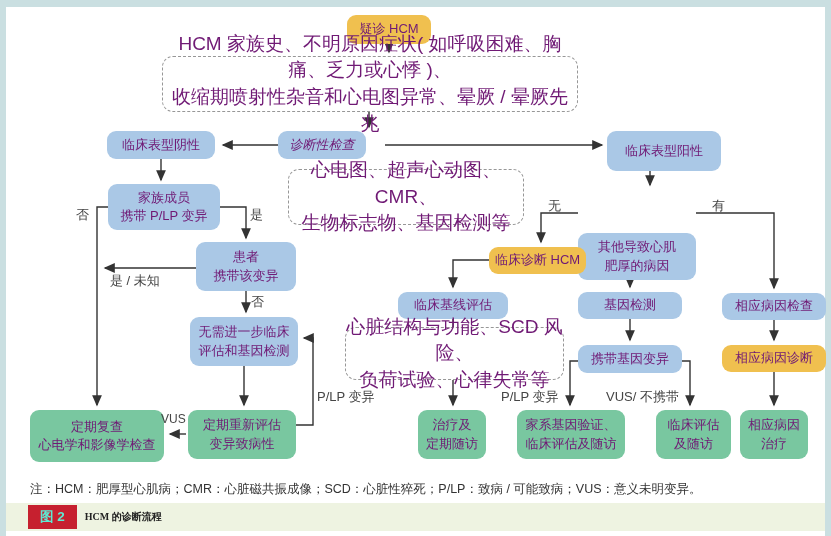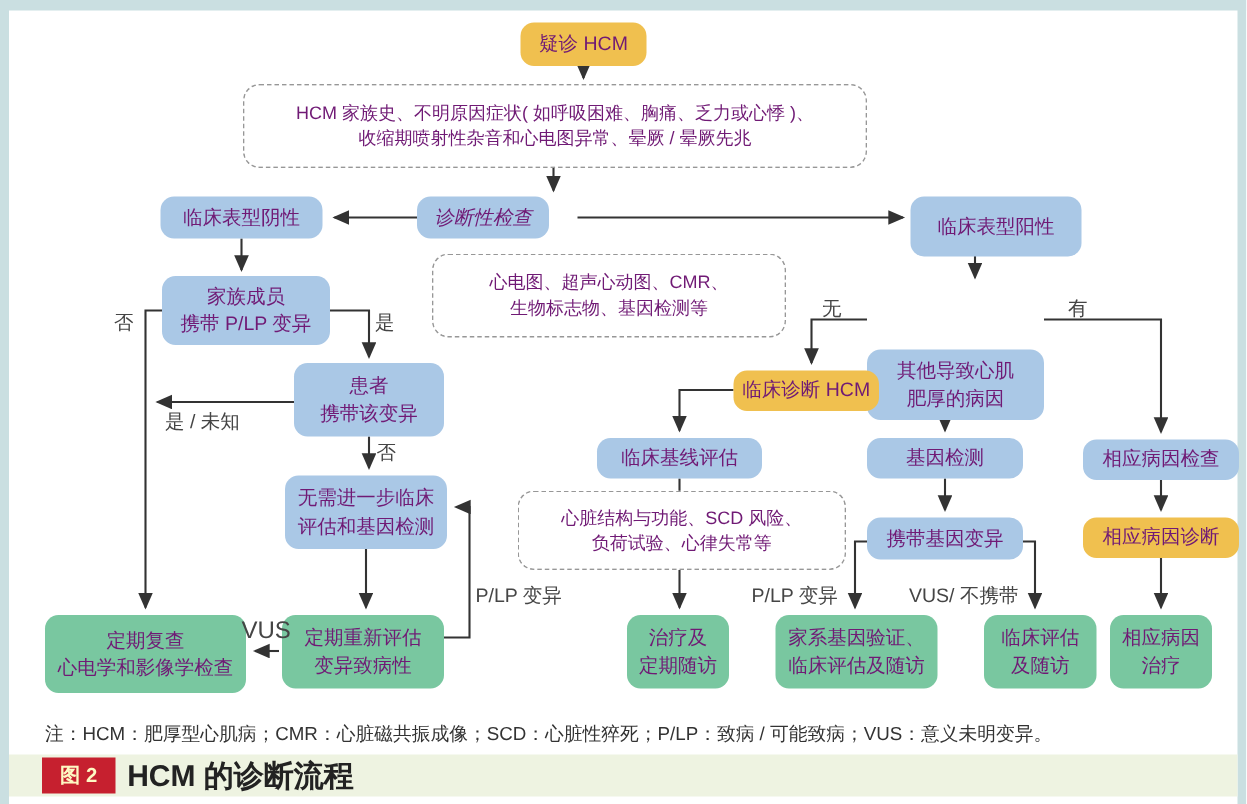--- a/index.html
+++ b/index.html
@@ -11,26 +11,26 @@
   .frame-left{position:absolute;left:0;top:0;width:6px;height:536px;background:#cadfe1;}
   .frame-right{position:absolute;right:0;top:0;width:6px;height:536px;background:#cadfe1;}
   #connectors{position:absolute;left:0;top:0;width:831px;height:536px;}
   .node{
     position:absolute;display:flex;flex-direction:column;justify-content:center;align-items:center;
     border-radius:9px;font-size:13px;color:#701a75;line-height:1.4;text-align:center;
   }
   .blue{background:#aac8e6;}
   .yellow{background:#f0c04f;}
   .green{background:#79c7a0;}
-  .dashed{background:#ffffff;border:1.5px dashed #979797;border-radius:11px;font-size:12px;}
+  .dashed{background:#ffffff;border:1.5px dashed #979797;border-radius:11px;font-size:19px;}
   .elabel{position:absolute;font-size:13px;color:#454545;white-space:nowrap;}
   .note{position:absolute;left:30px;top:481px;width:780px;font-size:12.5px;color:#333;}
   .caption-bar{position:absolute;left:6px;top:503px;width:819px;height:28px;background:#eef3e1;display:flex;align-items:center;}
-  .caption-badge{margin-left:22px;background:#c6202f;color:#fef9c3;font-weight:bold;font-size:13.5px;padding:3px 12px;}
-  .caption-title{margin-left:8px;font-weight:bold;font-size:20px;color:#222;}
+  .caption-badge{margin-left:22px;background:#c6202f;color:#5eead4;font-weight:bold;font-size:13.5px;padding:3px 12px;}
+  .caption-title{margin-left:8px;font-weight:bold;font-size:10px;color:#222;font-family:Liberation Serif, serif;}
 </style>
 </head>
 <body>
 
 <div id="canvas">
   <div class="frame-top"></div>
   <div class="frame-left"></div>
   <div class="frame-right"></div>
 
   <svg id="connectors" viewBox="0 0 831 536" xmlns="http://www.w3.org/2000/svg">
@@ -168,21 +168,21 @@
 
   <div class="node green" style="left:740px;top:410px;width:68px;height:49px;">
     <div>相应病因</div>
     <div>治疗</div>
   </div>
 
   <span class="elabel" style="left:76px;top:206px;">否</span>
   <span class="elabel" style="left:250px;top:206px;">是</span>
   <span class="elabel" style="left:110px;top:272px;">是 / 未知</span>
   <span class="elabel" style="left:251px;top:293px;">否</span>
-  <span class="elabel" style="left:161px;top:412px;font-size:16px;">VUS</span>
+  <span class="elabel" style="left:161px;top:412px;font-size:12px;">VUS</span>
   <span class="elabel" style="left:317px;top:388px;">P/LP 变异</span>
   <span class="elabel" style="left:548px;top:197px;">无</span>
   <span class="elabel" style="left:712px;top:197px;">有</span>
   <span class="elabel" style="left:501px;top:388px;">P/LP 变异</span>
   <span class="elabel" style="left:606px;top:388px;">VUS/ 不携带</span>
 
   <div class="note">注：HCM：肥厚型心肌病；CMR：心脏磁共振成像；SCD：心脏性猝死；P/LP：致病 / 可能致病；VUS：意义未明变异。</div>
 
   <div class="caption-bar">
     <span class="caption-badge">图 2</span>

